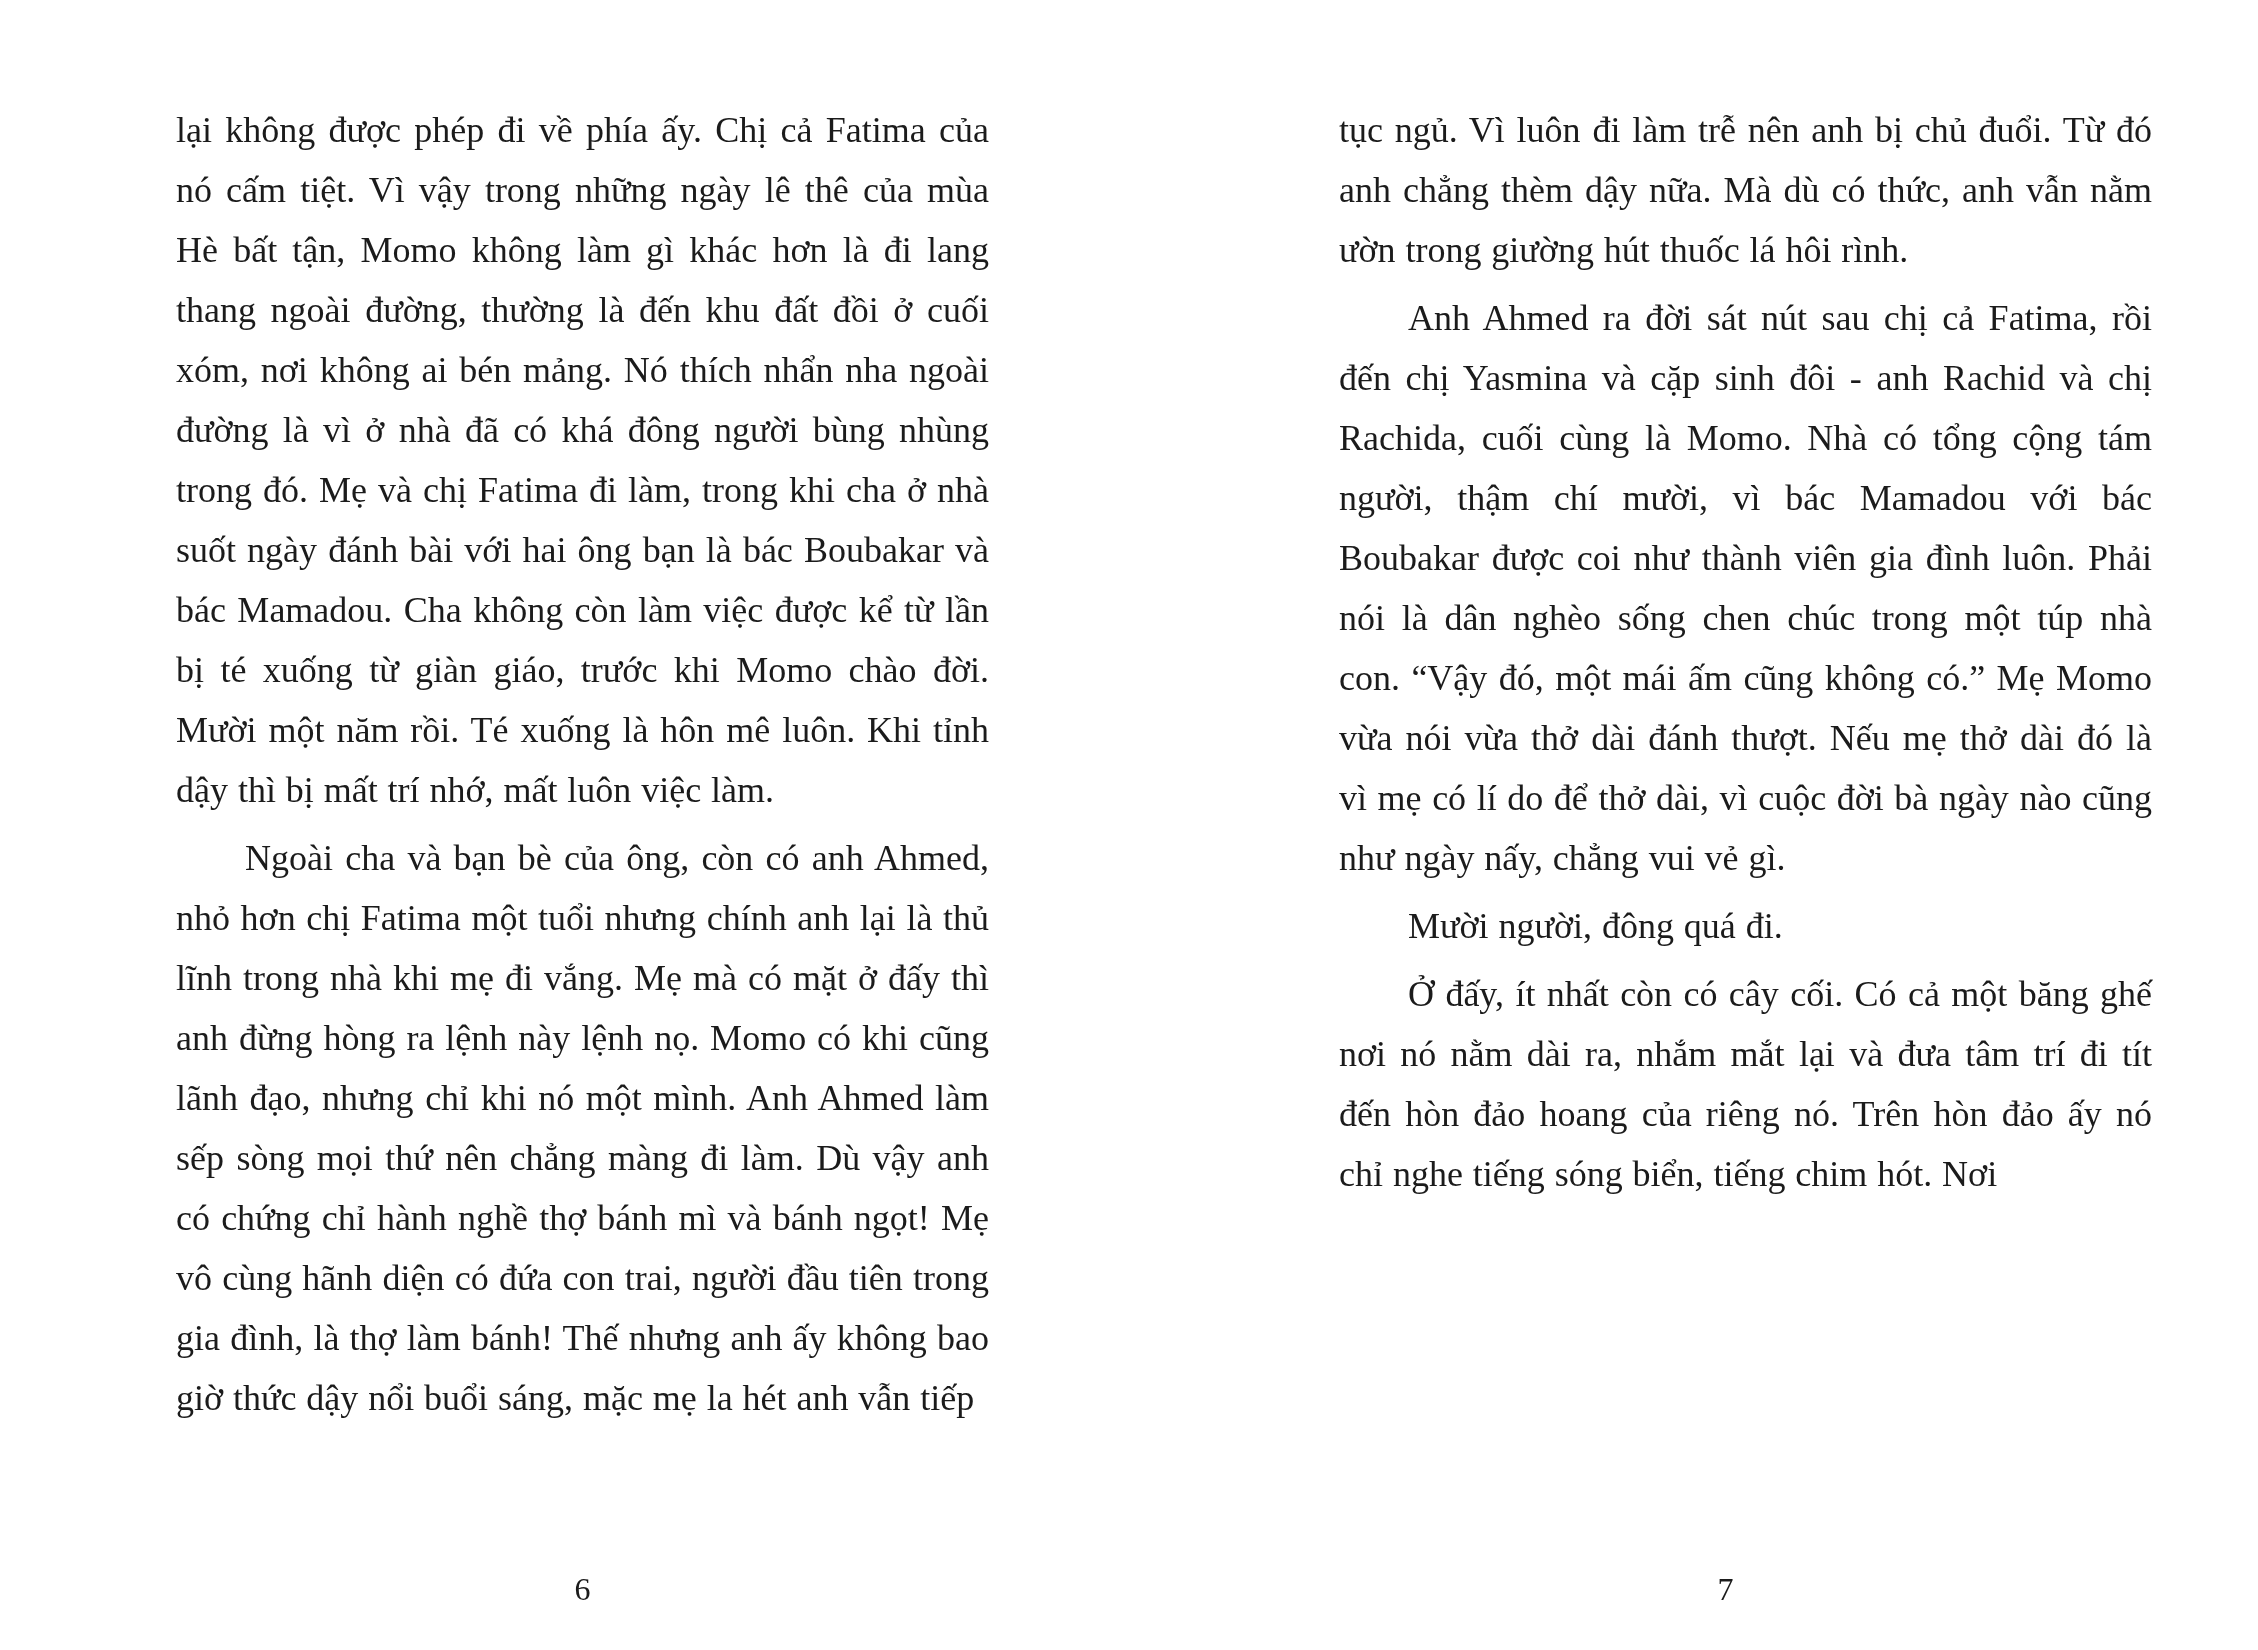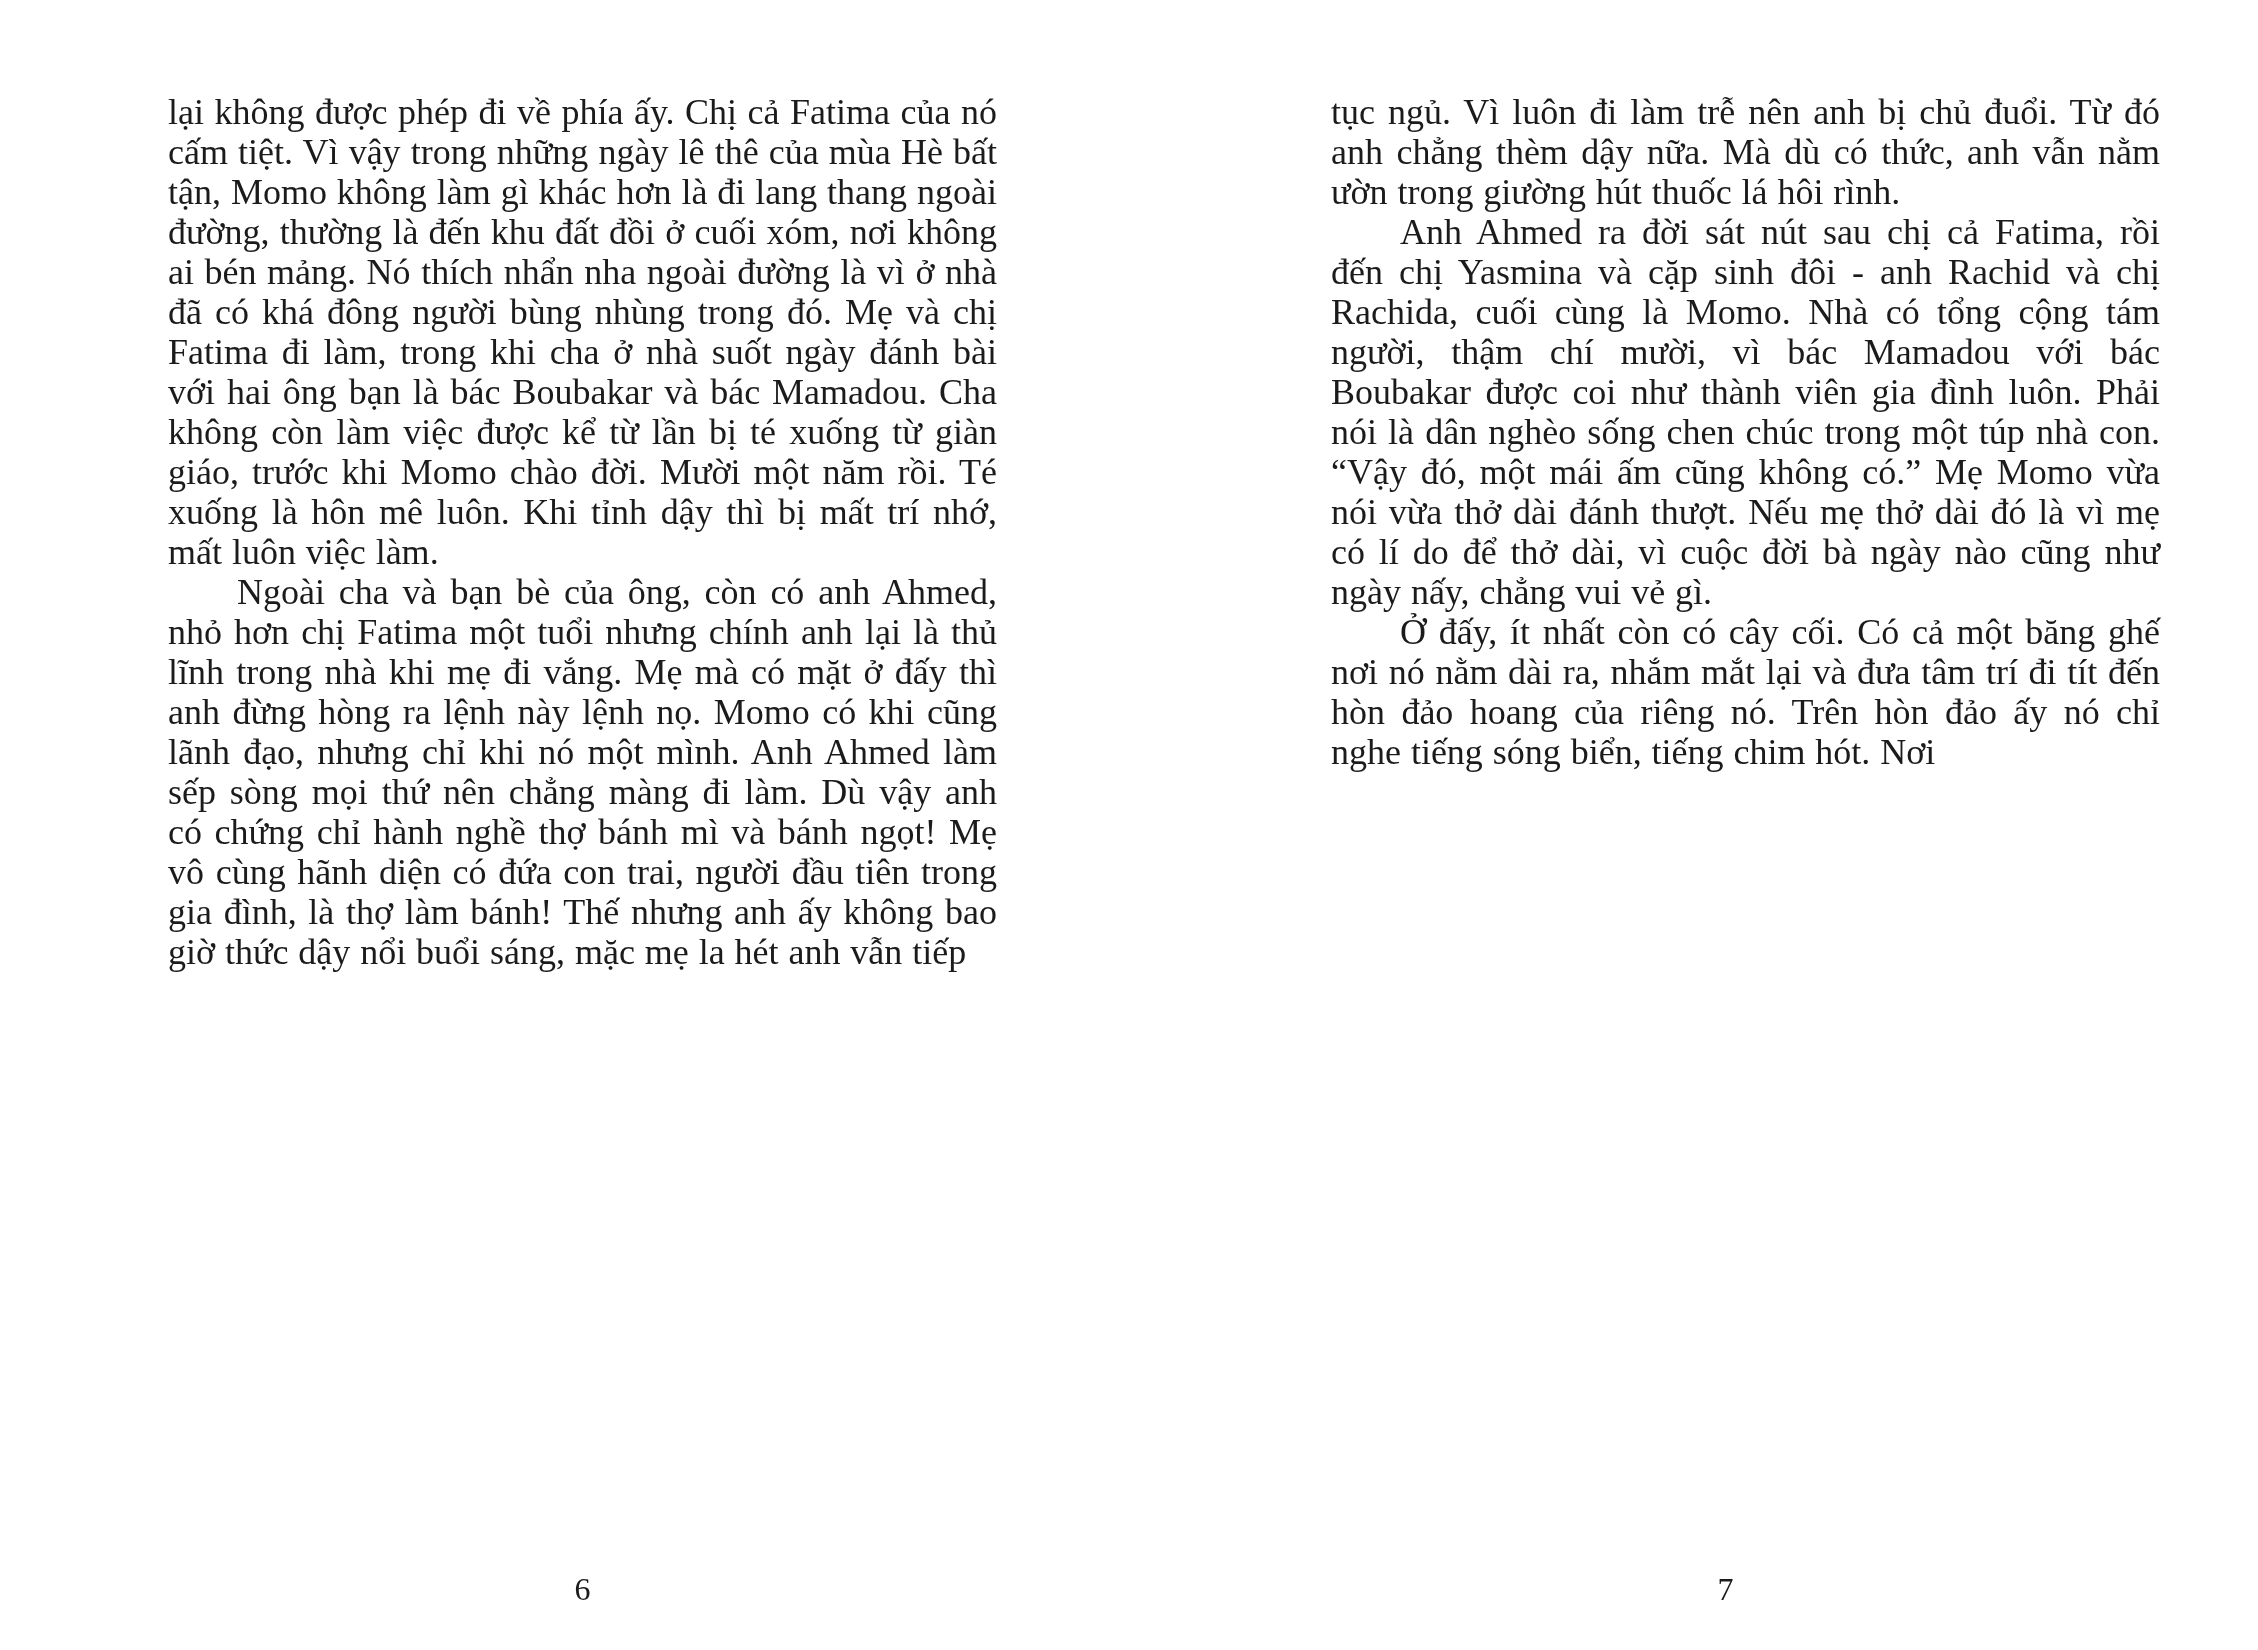--- a/index.html
+++ b/index.html
@@ -18,23 +18,23 @@
   }
   .page-column {
     position: absolute;
     top: 92px;
     width: 829px;
   }
   .page-column.left  { left: 168px; }
   .page-column.right { left: 1331px; }
 
   .para {
-    margin: 0;
+    margin: 8px;
     font-size: 36px;
-    line-height: 40px;
+    line-height: 60px;
     text-align: justify;
     word-spacing: 0.9px;
   }
   .para.indent {
     text-indent: 69px;
   }
 
   .page-number {
     position: absolute;
     top: 1572px;
@@ -54,18 +54,19 @@
 
   <div class="page-column left">
     <p class="para">lại không được phép đi về phía ấy. Chị cả Fatima của nó cấm tiệt. Vì vậy trong những ngày lê thê của mùa Hè bất tận, Momo không làm gì khác hơn là đi lang thang ngoài đường, thường là đến khu đất đồi ở cuối xóm, nơi không ai bén mảng. Nó thích nhẩn nha ngoài đường là vì ở nhà đã có khá đông người bùng nhùng trong đó. Mẹ và chị Fatima đi làm, trong khi cha ở nhà suốt ngày đánh bài với hai ông bạn là bác Boubakar và bác Mamadou. Cha không còn làm việc được kể từ lần bị té xuống từ giàn giáo, trước khi Momo chào đời. Mười một năm rồi. Té xuống là hôn mê luôn. Khi tỉnh dậy thì bị mất trí nhớ, mất luôn việc làm.</p>
     <p class="para indent">Ngoài cha và bạn bè của ông, còn có anh Ahmed, nhỏ hơn chị Fatima một tuổi nhưng chính anh lại là thủ lĩnh trong nhà khi mẹ đi vắng. Mẹ mà có mặt ở đấy thì anh đừng hòng ra lệnh này lệnh nọ. Momo có khi cũng lãnh đạo, nhưng chỉ khi nó một mình. Anh Ahmed làm sếp sòng mọi thứ nên chẳng màng đi làm. Dù vậy anh có chứng chỉ hành nghề thợ bánh mì và bánh ngọt! Mẹ vô cùng hãnh diện có đứa con trai, người đầu tiên trong gia đình, là thợ làm bánh! Thế nhưng anh ấy không bao giờ thức dậy nổi buổi sáng, mặc mẹ la hét anh vẫn tiếp</p>
   </div>
   <div class="page-number left">6</div>
 
   <div class="page-column right">
     <p class="para">tục ngủ. Vì luôn đi làm trễ nên anh bị chủ đuổi. Từ đó anh chẳng thèm dậy nữa. Mà dù có thức, anh vẫn nằm ườn trong giường hút thuốc lá hôi rình.</p>
     <p class="para indent">Anh Ahmed ra đời sát nút sau chị cả Fatima, rồi đến chị Yasmina và cặp sinh đôi - anh Rachid và chị Rachida, cuối cùng là Momo. Nhà có tổng cộng tám người, thậm chí mười, vì bác Mamadou với bác Boubakar được coi như thành viên gia đình luôn. Phải nói là dân nghèo sống chen chúc trong một túp nhà con. “Vậy đó, một mái ấm cũng không có.” Mẹ Momo vừa nói vừa thở dài đánh thượt. Nếu mẹ thở dài đó là vì mẹ có lí do để thở dài, vì cuộc đời bà ngày nào cũng như ngày nấy, chẳng vui vẻ gì.</p>
+    <p class="para indent">Mười người, đông quá đi.</p>
     <p class="para indent">Ở đấy, ít nhất còn có cây cối. Có cả một băng ghế nơi nó nằm dài ra, nhắm mắt lại và đưa tâm trí đi tít đến hòn đảo hoang của riêng nó. Trên hòn đảo ấy nó chỉ nghe tiếng sóng biển, tiếng chim hót. Nơi</p>
   </div>
   <div class="page-number right">7</div>
 
 </div>
 
 
 </body></html>

